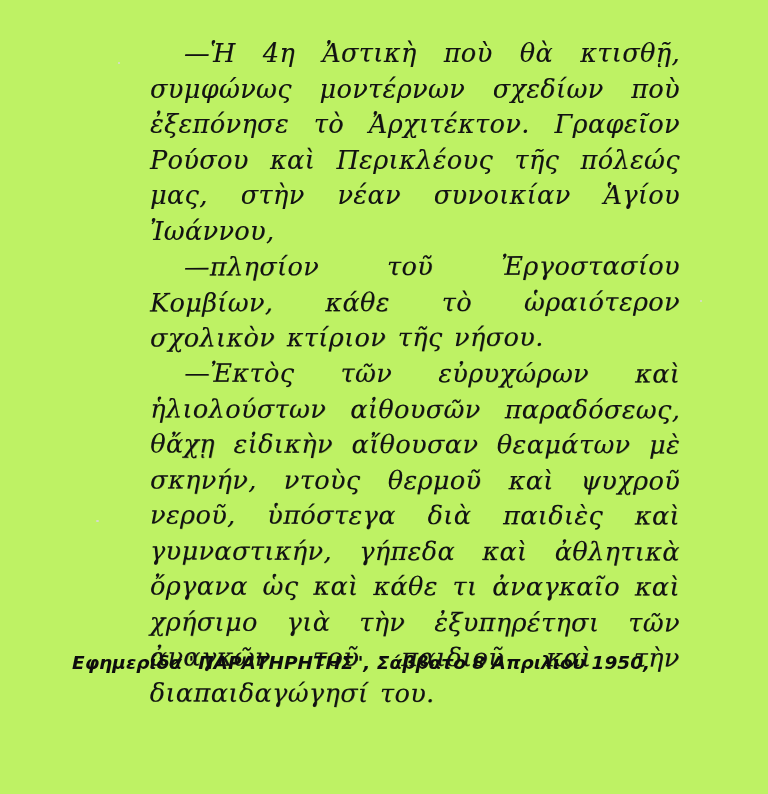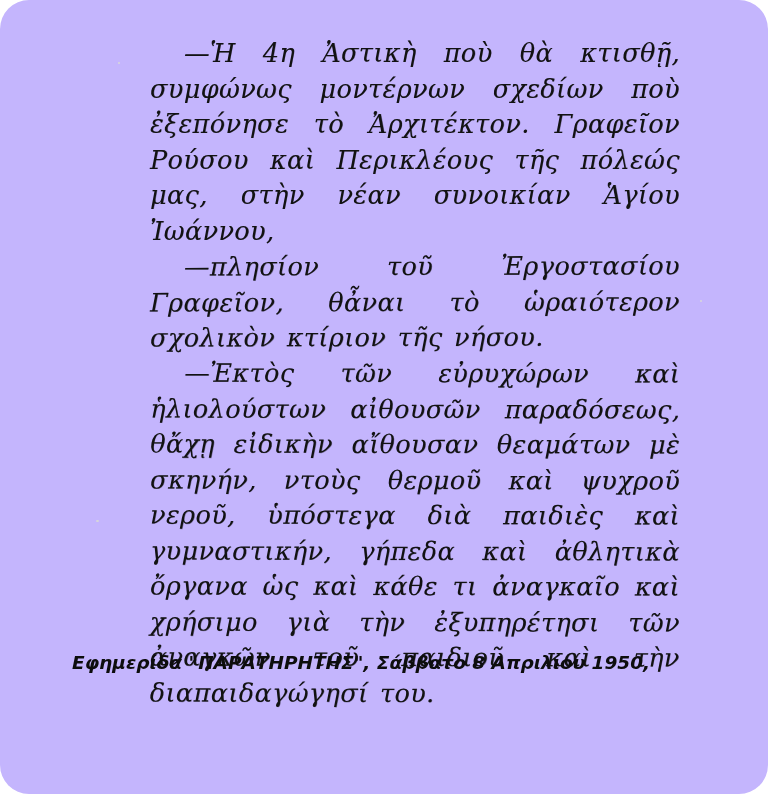--- a/index.html
+++ b/index.html
@@ -13,22 +13,21 @@
     font-family: "Liberation Sans", sans-serif;
     color: #000000;
     position: relative;
     overflow: hidden;
   }
 
   #page {
     position: relative;
     width: 768px;
     height: 794px;
-    background: #c4b5fd;
-    border-radius: 29px;
+    background: #bef264;
   }
 
   
   .clipping {
     position: absolute;
     left: 150px;
     top: 36px;
     width: 530px;
   }
 
@@ -78,21 +77,21 @@
     pointer-events: none;
   }
 </style>
 </head>
 <body>
 
 <div id="page">
 
   <div class="clipping">
     <p class="para">—Ἡ 4η Ἀστικὴ ποὺ θὰ κτισθῇ, συμφώνως μοντέρνων σχεδίων ποὺ ἐξεπόνησε τὸ Ἀρχιτέκτον. Γραφεῖον Ρούσου καὶ Περικλέους τῆς πόλεώς μας, στὴν νέαν συνοικίαν Ἁγίου Ἰωάννου,</p>
-    <p class="para">—πλησίον τοῦ Ἐργοστασίου Γραφεῖον, θἆναι τὸ ὡραιότερον σχολικὸν κτίριον τῆς νήσου.</p>
+    <p class="para">—πλησίον τοῦ Ἐργοστασίου Κομβίων, κάθε τὸ ὡραιότερον σχολικὸν κτίριον τῆς νήσου.</p>
     <p class="para">—Ἐκτὸς τῶν εὐρυχώρων καὶ ἡλιολούστων αἰθουσῶν παραδόσεως, θἄχῃ εἰδικὴν αἴθουσαν θεαμάτων μὲ σκηνήν, ντοὺς θερμοῦ καὶ ψυχροῦ νεροῦ, ὑπόστεγα διὰ παιδιὲς καὶ γυμναστικήν, γήπεδα καὶ ἀθλητικὰ ὄργανα ὡς καὶ κάθε τι ἀναγκαῖο καὶ χρήσιμο γιὰ τὴν ἐξυπηρέτησι τῶν ἀναγκῶν τοῦ παιδιοῦ καὶ τὴν διαπαιδαγώγησί του.</p>
   </div>
 
   <div class="caption">
     <span>Εφημερίδα "ΠΑΡΑΤΗΡΗΤΗΣ", Σάββατο 8 Απριλίου 1950,</span>
   </div>
 
   <div class="speckle" style="left:118px; top:62px; width:2px; height:2px;"></div>
   <div class="speckle" style="left:700px; top:300px; width:2px; height:2px;"></div>
   <div class="speckle" style="left:96px; top:520px; width:3px; height:2px;"></div>

